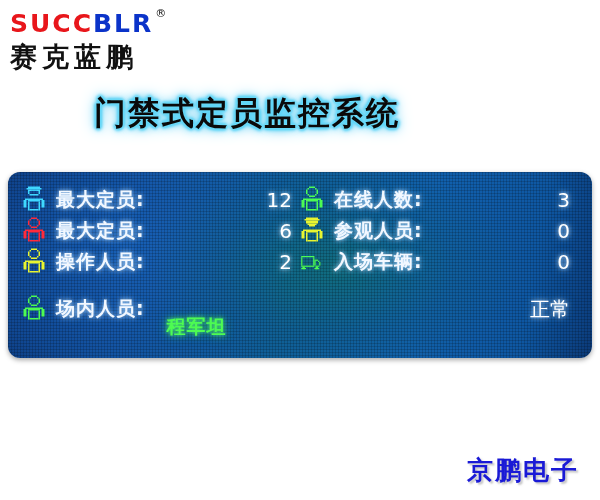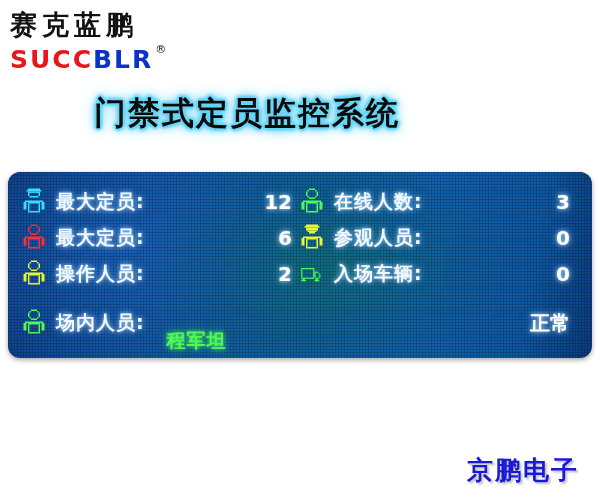--- a/index.html
+++ b/index.html
@@ -104,21 +104,21 @@
   #led-vignette {
     position: absolute;
     inset: 0;
     background: radial-gradient(ellipse 105% 120% at 50% 50%, rgba(0,0,0,0) 55%, rgba(0,10,40,0.38) 100%);
     pointer-events: none;
   }
 
   #led-grid {
     position: absolute;
     inset: 0;
-    padding: 12px 14px 4px 14px;
+    padding: 12px 14px 18px 14px;
     box-sizing: border-box;
     display: grid;
     grid-template-columns: 1fr 1fr;
     grid-template-rows: repeat(4, 1fr);
     column-gap: 0px;
     z-index: 3;
   }
   .led-row {
     display: flex;
     align-items: center;
@@ -136,21 +136,21 @@
     font-weight: bold;
     font-size: 19px;
     letter-spacing: 1px;
     color: #f2f8ff;
     text-shadow: 0 0 4px rgba(190,225,255,0.85), 0 0 9px rgba(120,190,255,0.55);
     white-space: nowrap;
   }
   .led-value {
     margin-left: auto;
     font-family: "DejaVu Sans", "Liberation Sans", sans-serif;
-    font-weight: bold;
+    font-weight: normal;
     font-size: 20px;
     color: #ffffff;
     text-shadow: 0 0 4px rgba(200,230,255,0.9), 0 0 10px rgba(130,195,255,0.6);
     white-space: nowrap;
   }
   .led-names {
     margin-left: 12px;
     font-family: "DejaVu Sans", "Liberation Sans", sans-serif;
     font-weight: bold;
     font-size: 19px;
@@ -172,24 +172,24 @@
     letter-spacing: 2px;
     color: #1a1ad6;
     text-shadow: 2px 2px 2px rgba(150,150,150,0.55);
     white-space: nowrap;
   }
 </style>
 </head>
 <body>
 
 <div id="brand">
-  <div id="brand-cn">赛克蓝鹏</div>
   <div id="brand-latin">
     <span class="brand-succ">SUCC</span><span class="brand-blr">BLR</span><span class="brand-reg">®</span>
   </div>
+  <div id="brand-cn">赛克蓝鹏</div>
 </div>
 
 <div id="page-title">门禁式定员监控系统</div>
 
 <div id="led-panel">
   <div id="led-vignette"></div>
 
   <div id="led-grid">
 
     <div class="led-row">

